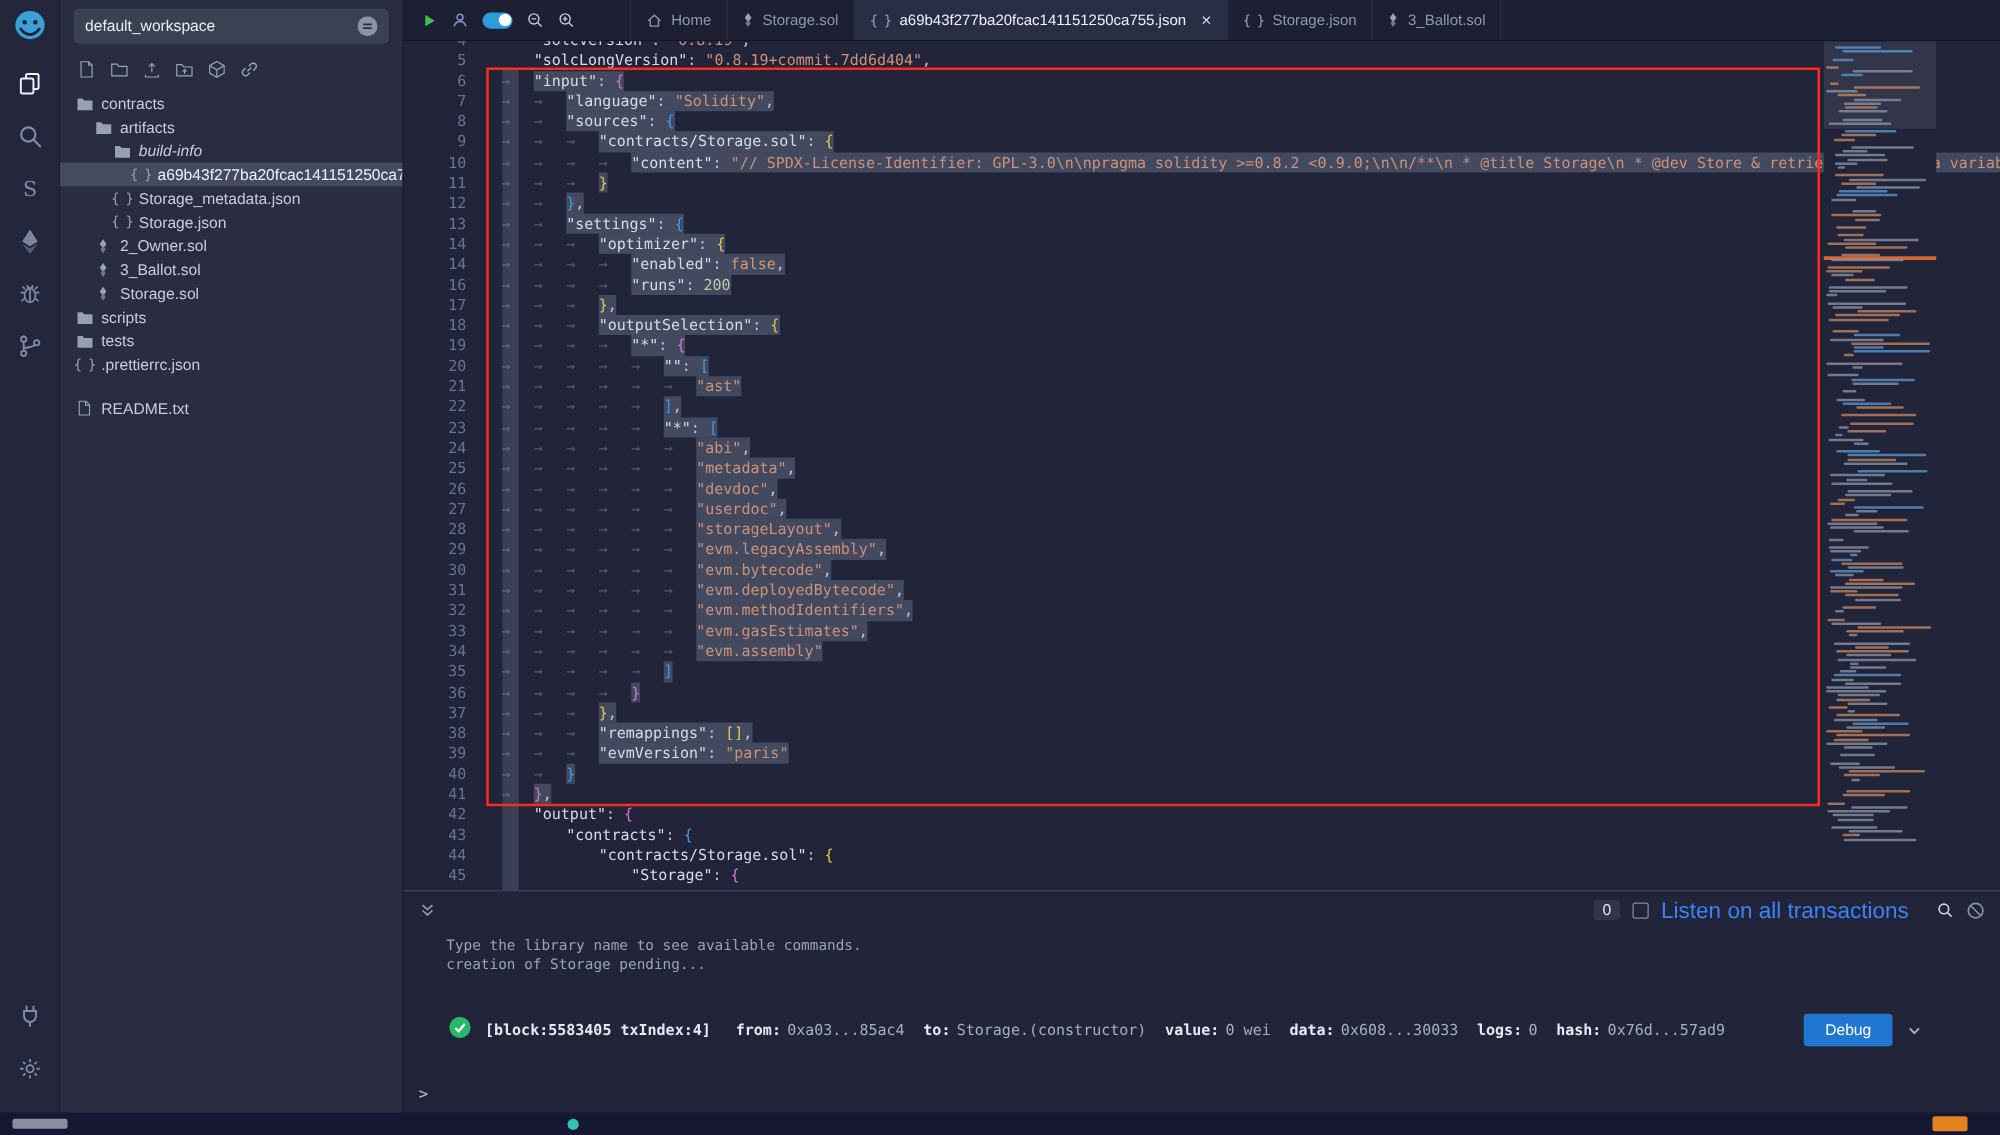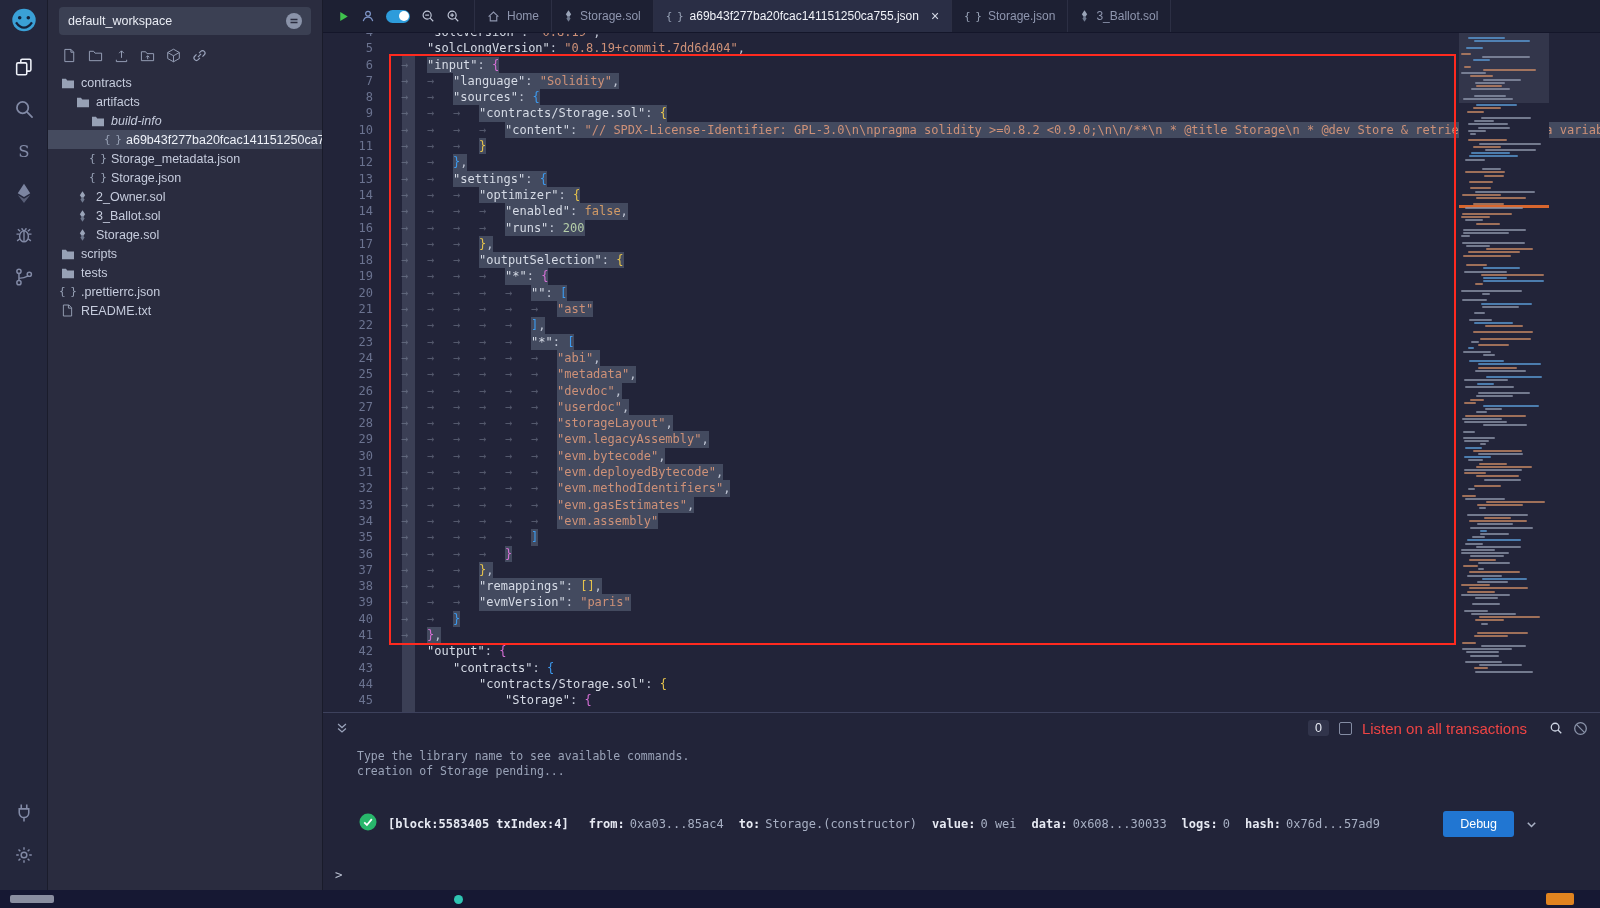--- a/index.html
+++ b/index.html
@@ -32,21 +32,21 @@
   .fe-tool { display:flex; cursor:pointer; }
   .fe-tool svg { width:15px; height:15px; }
   .tree { margin-top:3px; font-size:12.5px; overflow:hidden; }
   .tree-item { height:19px; display:flex; align-items:center; gap:6px; color:#c6ccdd; cursor:pointer; white-space:nowrap; overflow:hidden; }
   .tree-item.selected { background:#454b5f; color:#eef1f8; }
   .tree-icon { display:flex; flex:none; width:15px; justify-content:center; }
   .glyph-json { color:#97a1b5; font:11px "DejaVu Sans Mono", monospace; letter-spacing:-1px; }
 
   
   .workbench { flex:1; display:flex; flex-direction:column; min-width:0; }
-  .tabbar { height:33px; background:#1d2033; display:flex; align-items:stretch; flex:none; border-bottom:1px solid #14162a; }
+  .tabbar { height:33px; background:#1d2033; display:flex; align-items:stretch; flex:none; border-bottom:1px solid #14162a;gap:30px; }
   .tb-controls { display:flex; align-items:center; gap:11px; padding:0 14px 0 14px; }
   .tb-ctrl { display:flex; align-items:center; cursor:pointer; }
   .toggle { width:24px; height:13px; border-radius:7px; background:#2d9cdb; position:relative; display:inline-block; }
   .toggle::after { content:""; position:absolute; right:1.5px; top:1.5px; width:10px; height:10px; background:#fff; border-radius:50%; }
   .tab-strip { display:flex; align-items:stretch; overflow:hidden; border-left:1px solid #2c2f44; }
   .tab { display:flex; align-items:center; gap:7px; padding:0 12px; border-right:1px solid #2c2f44; color:#8f96af; font-size:12px; white-space:nowrap; cursor:pointer; }
   .tab.active { background:#2a2e45; color:#f0f2f8; }
   .tab-icon { display:flex; }
   .tab-close { margin-left:5px; font-size:14px; color:#d8dce8; cursor:pointer; line-height:1; }
 
@@ -70,21 +70,21 @@
   .mm-view { position:absolute; top:0; left:0; right:0; height:70px; background:rgba(205,215,235,.10); }
   .mm-marker { position:absolute; top:172px; left:0; right:0; height:3px; background:#d8662e; }
 
   
   .terminal { height:178px; flex:none; background:#222439; border-top:1px solid #3d415c; display:flex; flex-direction:column; }
   .term-head { height:30px; flex:none; display:flex; align-items:center; gap:10px; padding:0 12px; }
   .spacer { flex:1; }
   .t-collapse { display:flex; cursor:pointer; }
   .zero { color:#e8ebf4; font-size:12.5px; padding:1px 7px; background:#31344b; border-radius:3px; }
   .chk { width:13px; height:13px; border:1px solid #848ca3; border-radius:2px; flex:none; cursor:pointer; }
-  .listen { font-size:15px; color:#ef4444; }
+  .listen { font-size:18px; color:#3b82f6; }
   .t-search { display:flex; cursor:pointer; margin-left:12px; }
   .t-filter { width:252px; height:24px; background:#e8eaf1; border:none; border-radius:3px; padding:0 10px; font:12px "Liberation Sans", sans-serif; color:#333a4a; outline:none; }
   .t-filter::placeholder { color:#5c6374; }
   .t-block { display:flex; cursor:pointer; }
   .term-body { flex:1; position:relative; font-family:"DejaVu Sans Mono", monospace; overflow:hidden; padding-top:6px; }
   .tline { font-size:11.5px; color:#9aa3b8; padding-left:34px; line-height:15px; }
   .tx-row { display:flex; align-items:center; margin-top:27px; padding:5px 0 5px 36px; gap:11px; }
   .tx-text { font-size:12px; color:#a7afc3; white-space:nowrap; overflow:hidden; }
   .tx-text b { color:#e6e9f2; font-weight:bold; margin-right:5px; }
   .tx-text .v { margin-right:15px; }
@@ -295,21 +295,21 @@
               </svg>
             </span>
             <span class="tree-label">tests</span>
           </div>
           <div class="tree-item" style="padding-left: 12px;">
             <span class="tree-icon">
               <span class="glyph-json">{ }</span>
             </span>
             <span class="tree-label">.prettierrc.json</span>
           </div>
-          <div class="tree-item" style="padding-left: 12px;">
+          <div class="tree-item" style="padding-left: 12px; margin-top: 16px;">
             <span class="tree-icon">
               <svg viewBox="0 0 12 14" width="11" height="13" fill="none" stroke="#9aa4b8">
                 <path d="M1.5 1h6L10.5 4v9h-9z"></path>
                 <path d="M7 1v3.4h3.5"></path>
               </svg>
             </span>
             <span class="tree-label">README.txt</span>
           </div>
         </div>
     </aside>

